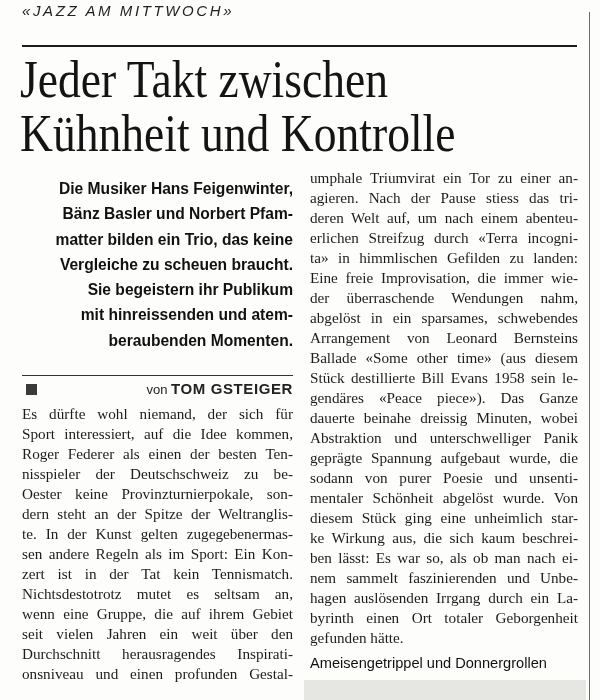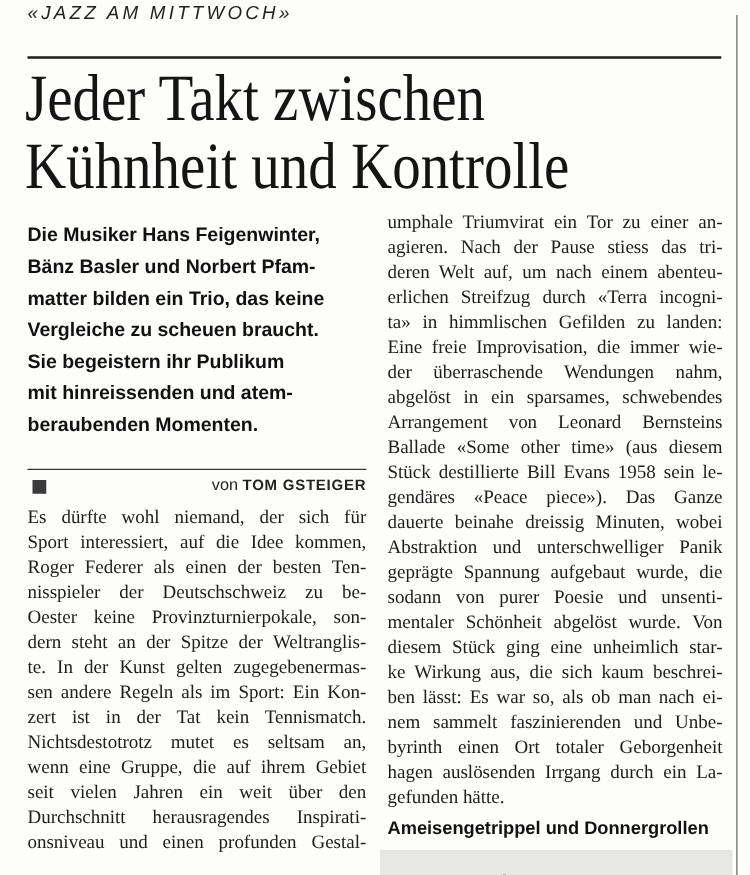--- a/index.html
+++ b/index.html
@@ -31,51 +31,51 @@
   }
   .headline .line { display: block; }
   .col-left {
     position: absolute; left: 22px; top: 176px; width: 271px;
   }
   .lead {
     font-family: "Liberation Sans", sans-serif;
     font-weight: bold; font-size: 15.6px; line-height: 25.3px; color: #111;
     margin: 0;
   }
-  .lead .line { display: block; white-space: nowrap; }
+  .lead .line { display: block; white-space: nowrap; text-align: right; }
   .byline-rule {
     position: absolute; left: 22px; top: 375px; width: 271px; height: 1px;
     background: #333;
   }
   .byline {
     position: absolute; left: 22px; top: 380px; width: 271px; height: 20px;
   }
   .byline-square {
     position: absolute; left: 4px; top: 4px; width: 11px; height: 11px;
     background: #3a3a3a;
   }
   .byline-text {
     position: absolute; right: 0; top: 0;
     font-family: "Liberation Sans", sans-serif; font-size: 13px; color: #222;
   }
-  .byline-text .author { font-weight: bold; letter-spacing: 0.6px; font-size: 12px; }
+  .byline-text .author { font-weight: bold; letter-spacing: 0.6px; font-size: 15px; }
   .body-text {
     font-family: "Liberation Serif", serif;
     font-size: 15.2px; line-height: 20px; color: #1c1c1c;
     margin: 0;
   }
   .body-text .line { display: block; white-space: nowrap; text-align: justify; text-align-last: justify; }
   .body-text .line.last { text-align-last: left; }
   .col-left .body { position: absolute; left: 0; top: 228px; width: 271px; }
   .col-right {
     position: absolute; left: 310px; top: 168px; width: 268px;
   }
   .subhead {
     position: absolute; left: 310px; top: 655px; width: 268px;
-    font-family: "Liberation Sans", sans-serif; font-weight: bold;
+    font-family: "Liberation Sans", sans-serif; font-weight: normal;
     font-size: 14.6px; color: #111; white-space: nowrap;
   }
   .gray-band {
     position: absolute; left: 304px; top: 680px; width: 282px; height: 20px;
     background: #e6e6e3;
   }
   .continuation {
     position: absolute; left: 310px; top: 696px; width: 268px;
   }
   .continuation .line { padding-left: 22px; box-sizing: border-box; }
@@ -150,22 +150,22 @@
     <span class="line">gendäres «Peace piece»). Das Ganze</span>
     <span class="line">dauerte beinahe dreissig Minuten, wobei</span>
     <span class="line">Abstraktion und unterschwelliger Panik</span>
     <span class="line">geprägte Spannung aufgebaut wurde, die</span>
     <span class="line">sodann von purer Poesie und unsenti-</span>
     <span class="line">mentaler Schönheit abgelöst wurde. Von</span>
     <span class="line">diesem Stück ging eine unheimlich star-</span>
     <span class="line">ke Wirkung aus, die sich kaum beschrei-</span>
     <span class="line">ben lässt: Es war so, als ob man nach ei-</span>
     <span class="line">nem sammelt faszinierenden und Unbe-</span>
+    <span class="line">hagen auslösenden Irrgang durch ein La-</span>
     <span class="line">byrinth einen Ort totaler Geborgenheit</span>
-    <span class="line">hagen auslösenden Irrgang durch ein La-</span>
     <span class="line last">gefunden hätte.</span>
   </p>
 </div>
 
 <div class="subhead">Ameisengetrippel und Donnergrollen</div>
 
 <div class="gray-band"></div>
 <div class="continuation">
   <p class="body-text">
     <span class="line">Der Rest des Konzerts war zwar um</span>

